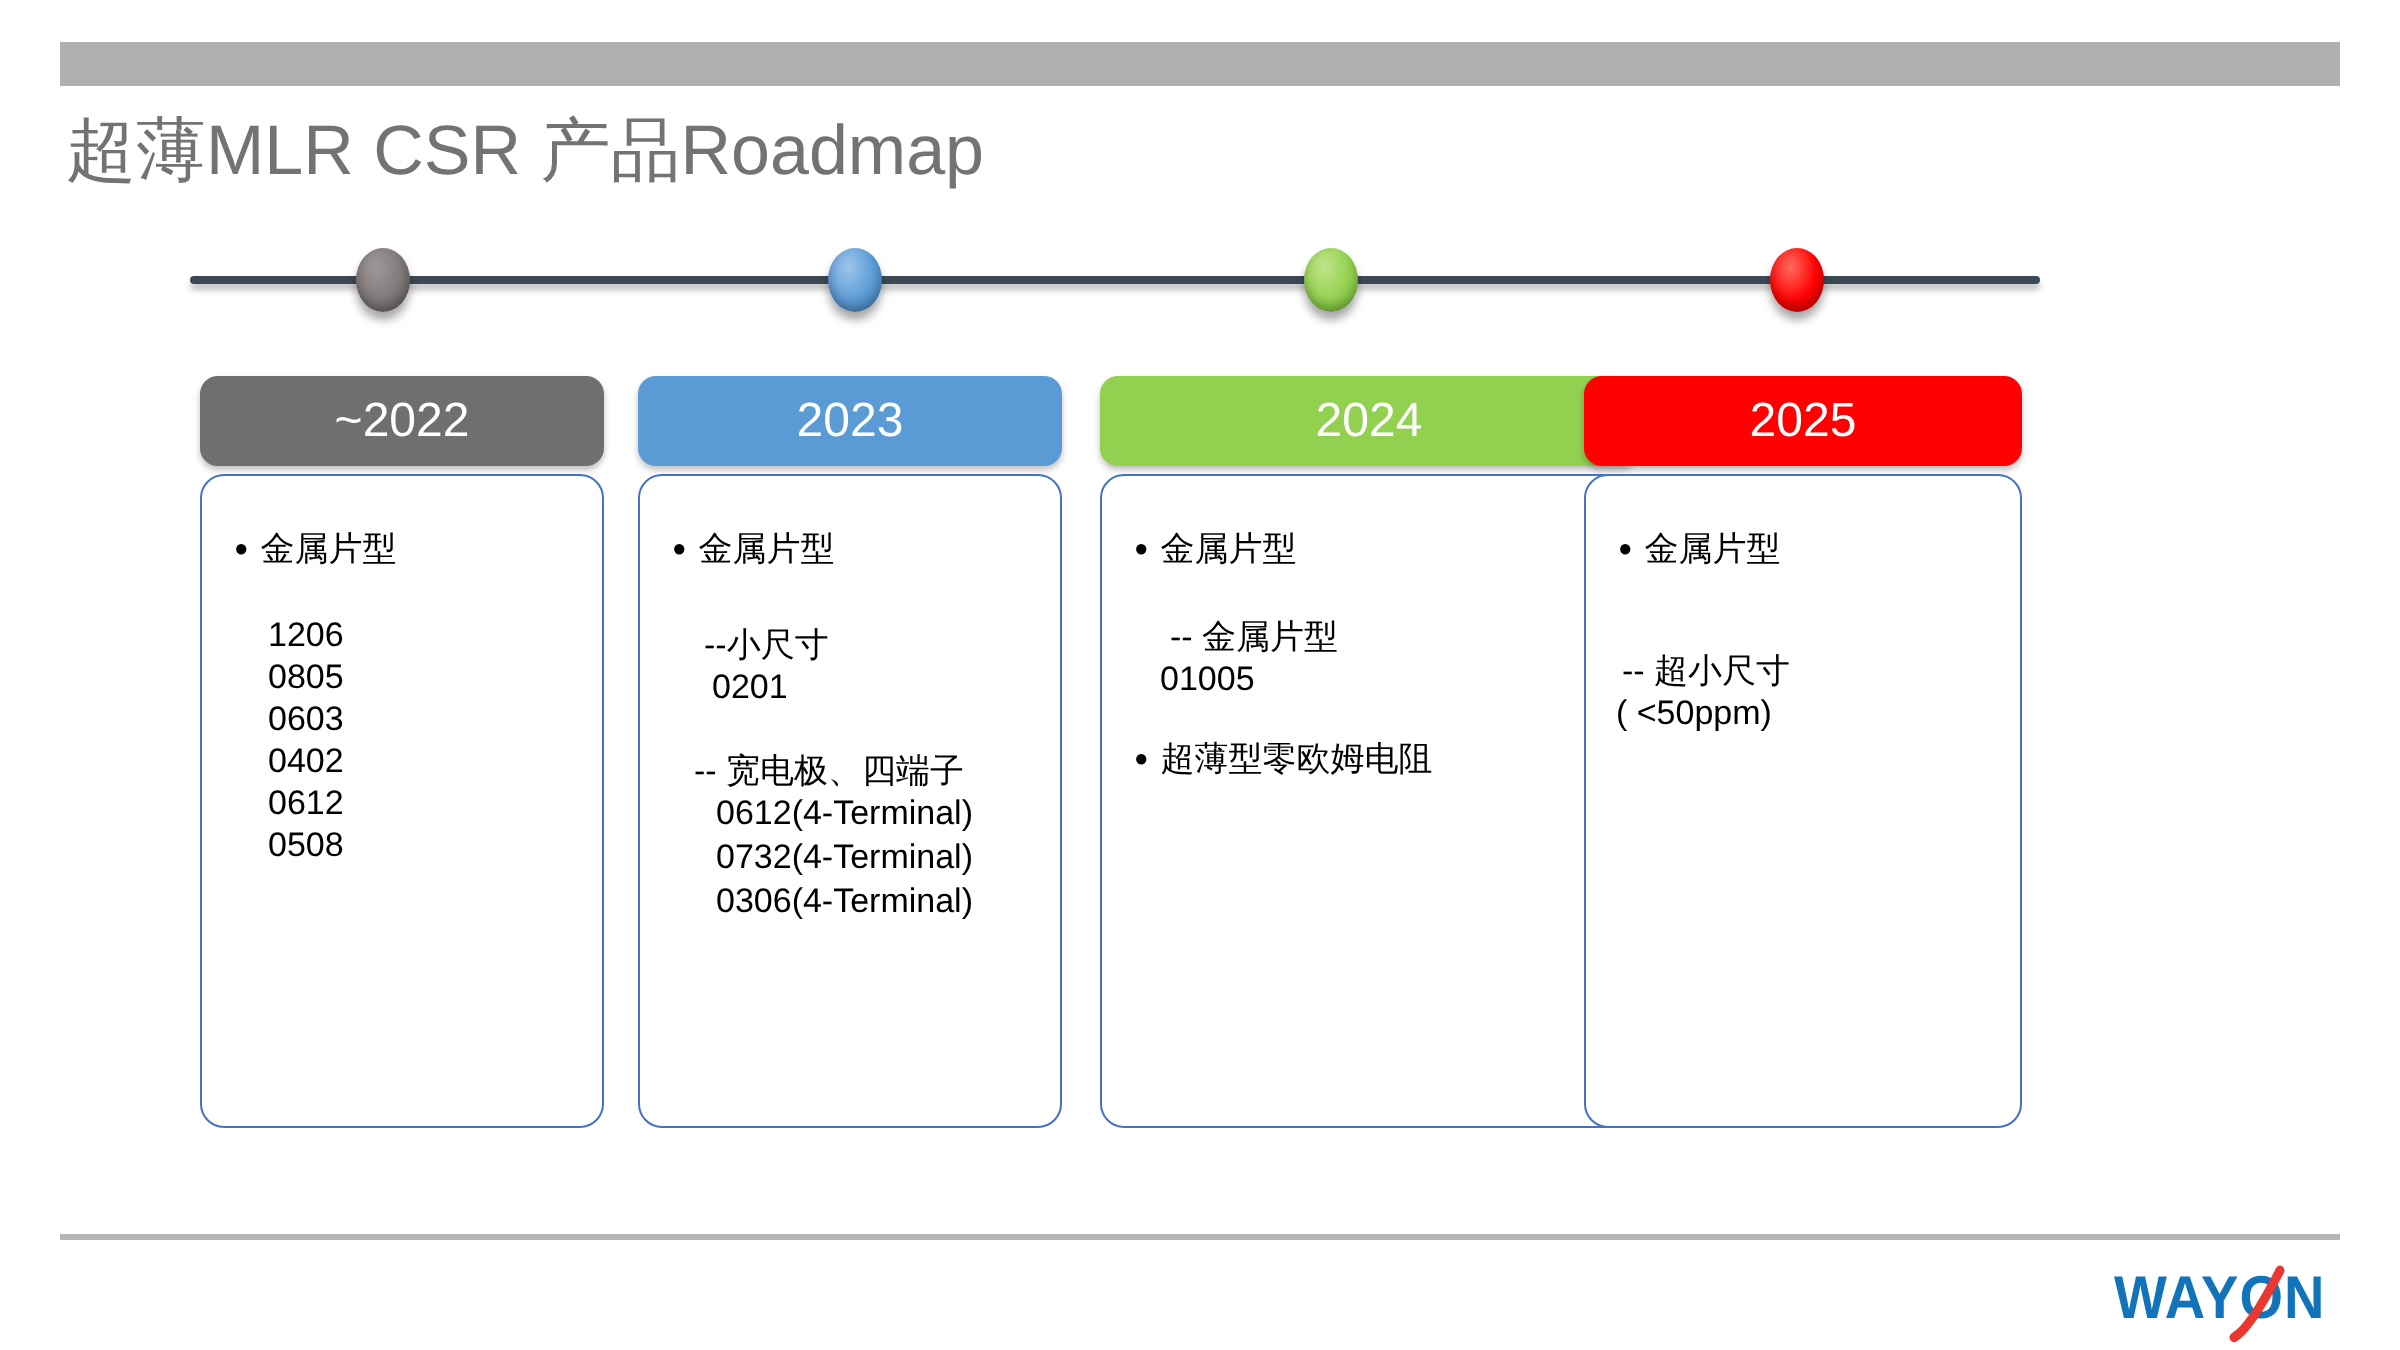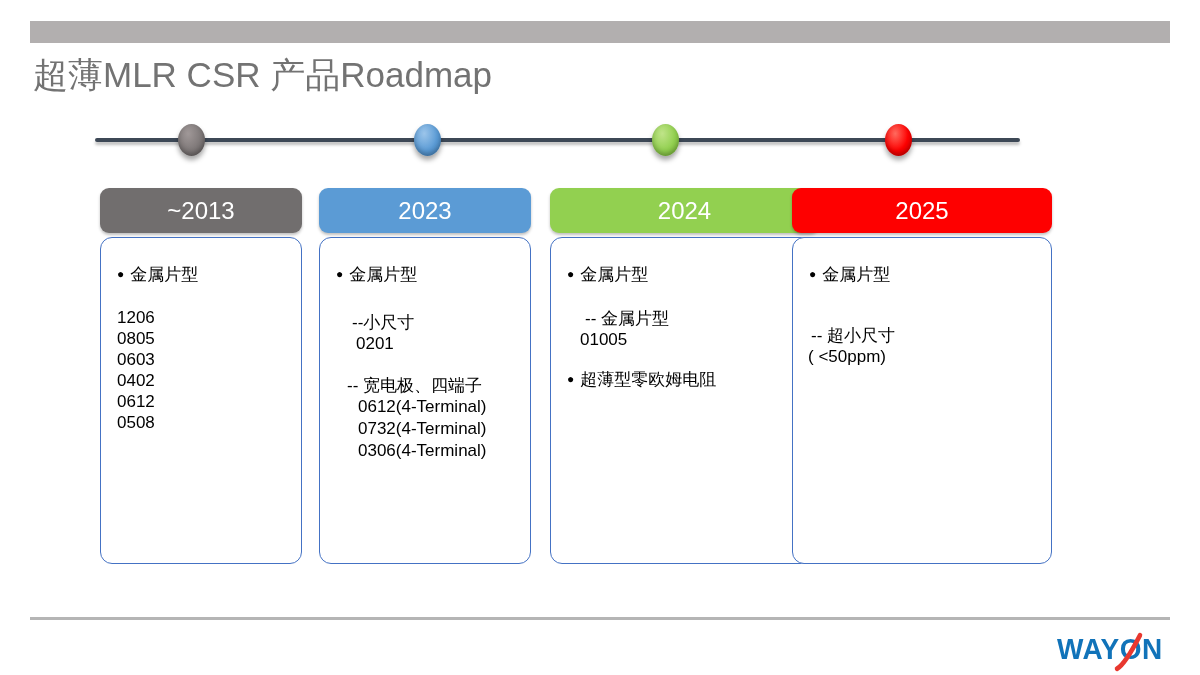--- a/index.html
+++ b/index.html
@@ -16,36 +16,36 @@
   .tl-dot{position:absolute;top:124px;width:27px;height:32px;border-radius:50%;box-shadow:0 4px 5px rgba(0,0,0,0.35), inset 0 -3px 5px rgba(0,0,0,0.25);}
   .dot-gray {left:178px;background:radial-gradient(ellipse at 38% 30%, #a09898 0%, #7e7878 55%, #5f5a5a 100%);}
   .dot-blue {left:414px;background:radial-gradient(ellipse at 38% 30%, #9cc5ea 0%, #5b9bd5 55%, #3f7fba 100%);}
   .dot-green{left:652px;background:radial-gradient(ellipse at 38% 30%, #c0e489 0%, #92d050 55%, #74b233 100%);}
   .dot-red  {left:885px;background:radial-gradient(ellipse at 38% 30%, #ff6a5e 0%, #fe0000 55%, #d40000 100%);}
   
   .col{position:absolute;top:188px;}
   .c1{left:100px;width:202px;}
   .c2{left:319px;width:212px;}
   .c3{left:550px;width:269px;}
-  .c4{left:792px;width:260px;}
+  .c4{left:792px;width:219px;}
   .col-header{
     height:45px;border-radius:9px;display:flex;align-items:center;justify-content:center;
     color:#ffffff;font-size:24px;font-weight:400;box-shadow:0 2px 3px rgba(0,0,0,0.25);
   }
   .hdr-gray {background:#716e6e;}
   .hdr-blue {background:#5b9bd5;}
   .hdr-green{background:#92d050;}
   .hdr-red  {background:#fe0000;}
   .col-box{
     margin-top:4px;height:327px;background:#ffffff;border:1.5px solid #4472c4;border-radius:12px;
     box-sizing:border-box;padding:26px 8px 0 16px;font-size:17px;line-height:21px;
   }
   .bullet-row{display:flex;align-items:flex-start;white-space:nowrap;}
   .bullet{font-size:12px;margin-right:6px;line-height:21px;}
-  .size-list{margin-top:22px;}
+  .size-list{margin-top:22px;margin-left:17px;}
   .line{white-space:nowrap;}
   
   .c2 .group1{margin-top:27px;margin-left:16px;}
   .c2 .group1 .g-item{margin-left:4px;}
   .c2 .group2{margin-top:21px;margin-left:11px;}
   .c2 .group2 .g-item{margin-left:11px;line-height:22px;}
   .c3 .group1{margin-top:23px;margin-left:18px;}
   .c3 .group1 .g-item{margin-left:-5px;}
   .c3 .bullet2{margin-top:19px;}
   .c4 .group1{margin-top:40px;margin-left:2px;}
@@ -66,21 +66,21 @@
 
   <div class="title">超薄MLR CSR 产品Roadmap</div>
 
   <div class="tl-line"></div>
   <div class="tl-dot dot-gray"></div>
   <div class="tl-dot dot-blue"></div>
   <div class="tl-dot dot-green"></div>
   <div class="tl-dot dot-red"></div>
 
   <div class="col c1">
-    <div class="col-header hdr-gray">~2013</div>
+    <div class="col-header hdr-gray">~2022</div>
     <div class="col-box">
       <div class="bullet-row">
         <span class="bullet">●</span>
         <span>金属片型</span>
       </div>
       <div class="size-list">
         <div class="line">1206</div>
         <div class="line">0805</div>
         <div class="line">0603</div>
         <div class="line">0402</div>

